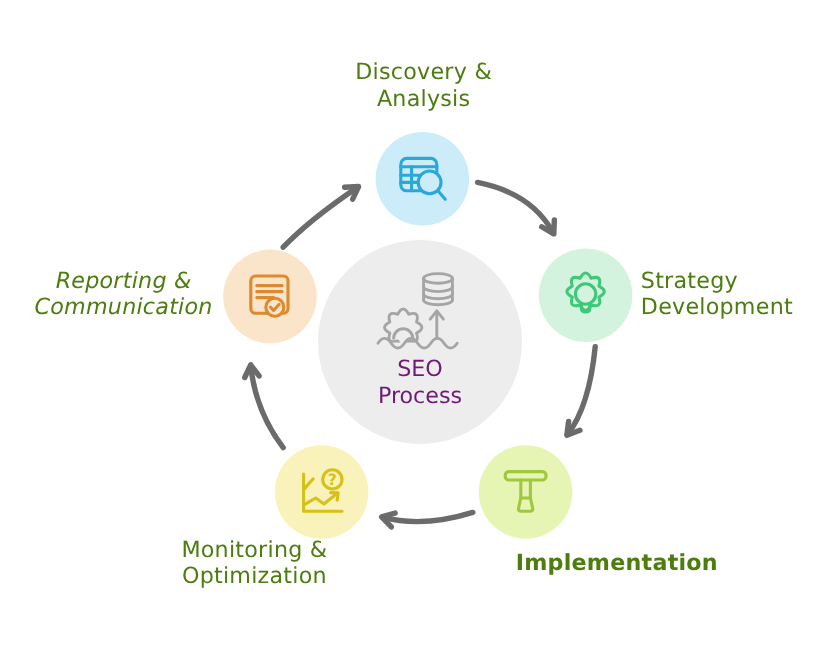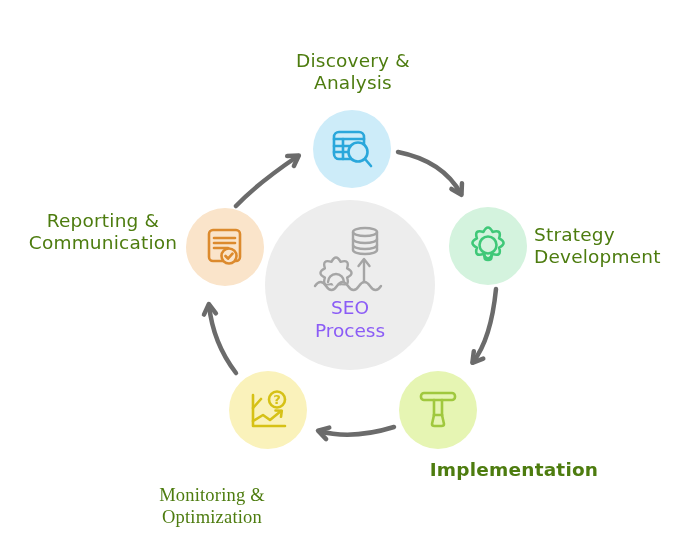--- a/index.html
+++ b/index.html
@@ -33,38 +33,38 @@
   .node svg { display: block; }
   #node-discovery      { left: 313px; top: 110px; background: #cdecf9; }
   #node-strategy       { left: 449px; top: 207px; background: #d4f3de; }
   #node-implementation { left: 399px; top: 371px; background: #e6f5b3; }
   #node-monitoring     { left: 229px; top: 371px; background: #faf2bb; }
   #node-reporting      { left: 186px; top: 208px; background: #fae4ca; }
 
   #label-discovery      { left: 253px; top: 50px;  width: 200px; }
   #label-strategy       { left: 534px; top: 224px; width: 150px; }
   #label-implementation { left: 424px; top: 459px; width: 180px; font-weight: bold; }
-  #label-monitoring     { left: 122px; top: 484px; width: 180px; font-family: Liberation Serif, serif; }
-  #label-reporting      { left: 20px;  top: 210px; width: 166px; }
+  #label-monitoring     { left: 122px; top: 448px; width: 180px; }
+  #label-reporting      { left: 20px;  top: 224px; width: 166px; font-style: italic; }
 
   #center-circle {
     position: absolute;
     left: 265px; top: 200px;
     width: 170px; height: 170px;
     border-radius: 50%;
     background: #ededed;
     display: flex;
     flex-direction: column;
     align-items: center;
     justify-content: flex-start;
   }
   #center-icon { margin-top: 24px; }
   #center-label {
     margin-top: 2px;
-    color: #8b5cf6;
+    color: #701a75;
     font-size: 18.5px;
     line-height: 23px;
     text-align: center;
     white-space: pre-line;
   }
   #arrow-layer {
     position: absolute;
     left: 0; top: 0;
     width: 691px; height: 549px;
     pointer-events: none;

